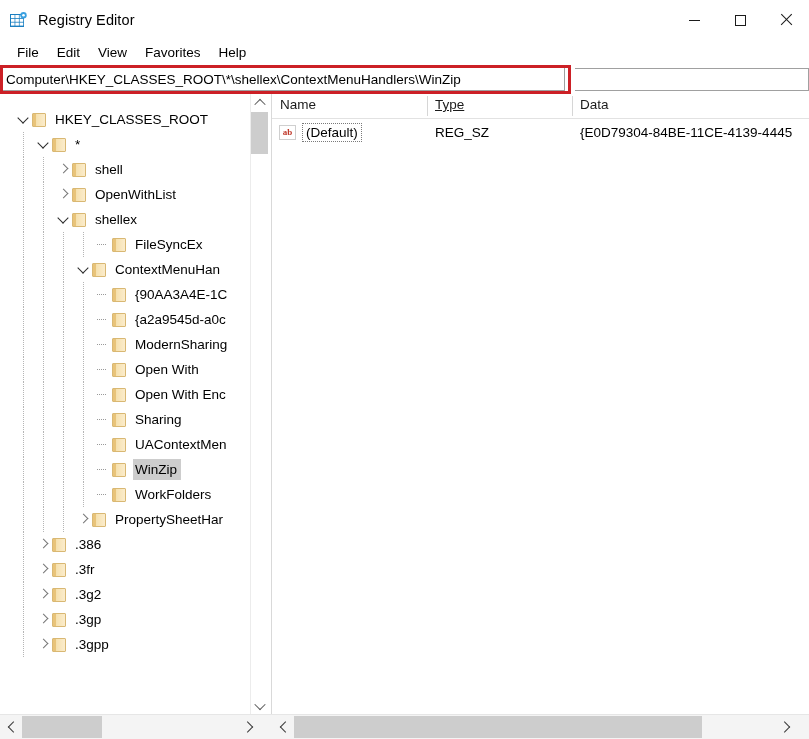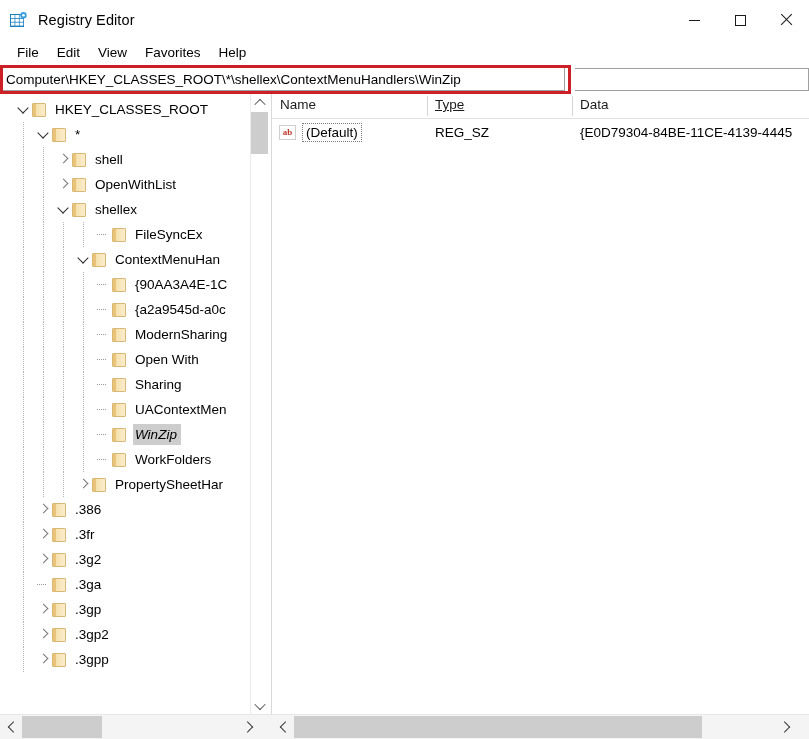--- a/index.html
+++ b/index.html
@@ -168,32 +168,31 @@
   .tree-scroll-area {
     position: absolute;
     left: 0;
     top: 0;
     width: 251px;
     height: 620px;
     overflow: hidden;
     background: #ffffff;
   }
   .tree-list {
-    padding-top: 3px;
+    padding-top: 13px;
   }
   .tree-row {
     height: 25px;
     display: flex;
     align-items: center;
     position: relative;
     white-space: nowrap;
   }
   .tree-row.selected .tree-label {
     background: #cdcdcd;
-    font-style: italic;
   }
   .chev {
     width: 16px;
     height: 25px;
     flex: none;
     position: relative;
   }
   .chev.has::after {
     content: "";
     position: absolute;
@@ -621,20 +620,33 @@
             <span class="guide" style="left: 23px;"></span>
             <span class="guide" style="left: 43px;"></span>
             <span class="guide" style="left: 63px;"></span>
             <span class="guide" style="left: 83px;"></span>
             <span style="width: 96px; flex: 0 0 auto;"></span>
             <span class="chev leaf"></span>
             <span class="folder">
               <span class="f-back"></span>
               <span class="f-spine"></span>
             </span>
+            <span class="tree-label">Open With Enc</span>
+          </div>
+          <div class="tree-row">
+            <span class="guide" style="left: 23px;"></span>
+            <span class="guide" style="left: 43px;"></span>
+            <span class="guide" style="left: 63px;"></span>
+            <span class="guide" style="left: 83px;"></span>
+            <span style="width: 96px; flex: 0 0 auto;"></span>
+            <span class="chev leaf"></span>
+            <span class="folder">
+              <span class="f-back"></span>
+              <span class="f-spine"></span>
+            </span>
             <span class="tree-label">Sharing</span>
           </div>
           <div class="tree-row">
             <span class="guide" style="left: 23px;"></span>
             <span class="guide" style="left: 43px;"></span>
             <span class="guide" style="left: 63px;"></span>
             <span class="guide" style="left: 83px;"></span>
             <span style="width: 96px; flex: 0 0 auto;"></span>
             <span class="chev leaf"></span>
             <span class="folder">
@@ -707,46 +719,26 @@
             <span class="chev has"></span>
             <span class="folder">
               <span class="f-back"></span>
               <span class="f-spine"></span>
             </span>
             <span class="tree-label">.3g2</span>
           </div>
           <div class="tree-row">
             <span class="guide" style="left: 23px;"></span>
             <span style="width: 36px; flex: 0 0 auto;"></span>
-            <span class="chev leaf"></span>
-            <span class="folder">
-              <span class="f-back"></span>
-              <span class="f-spine"></span>
-            </span>
-            <span class="tree-label">.3ga</span>
-          </div>
-          <div class="tree-row">
-            <span class="guide" style="left: 23px;"></span>
-            <span style="width: 36px; flex: 0 0 auto;"></span>
             <span class="chev has"></span>
             <span class="folder">
               <span class="f-back"></span>
               <span class="f-spine"></span>
             </span>
             <span class="tree-label">.3gp</span>
-          </div>
-          <div class="tree-row">
-            <span class="guide" style="left: 23px;"></span>
-            <span style="width: 36px; flex: 0 0 auto;"></span>
-            <span class="chev has"></span>
-            <span class="folder">
-              <span class="f-back"></span>
-              <span class="f-spine"></span>
-            </span>
-            <span class="tree-label">.3gp2</span>
           </div>
           <div class="tree-row">
             <span class="guide" style="left: 23px;"></span>
             <span style="width: 36px; flex: 0 0 auto;"></span>
             <span class="chev has"></span>
             <span class="folder">
               <span class="f-back"></span>
               <span class="f-spine"></span>
             </span>
             <span class="tree-label">.3gpp</span>

